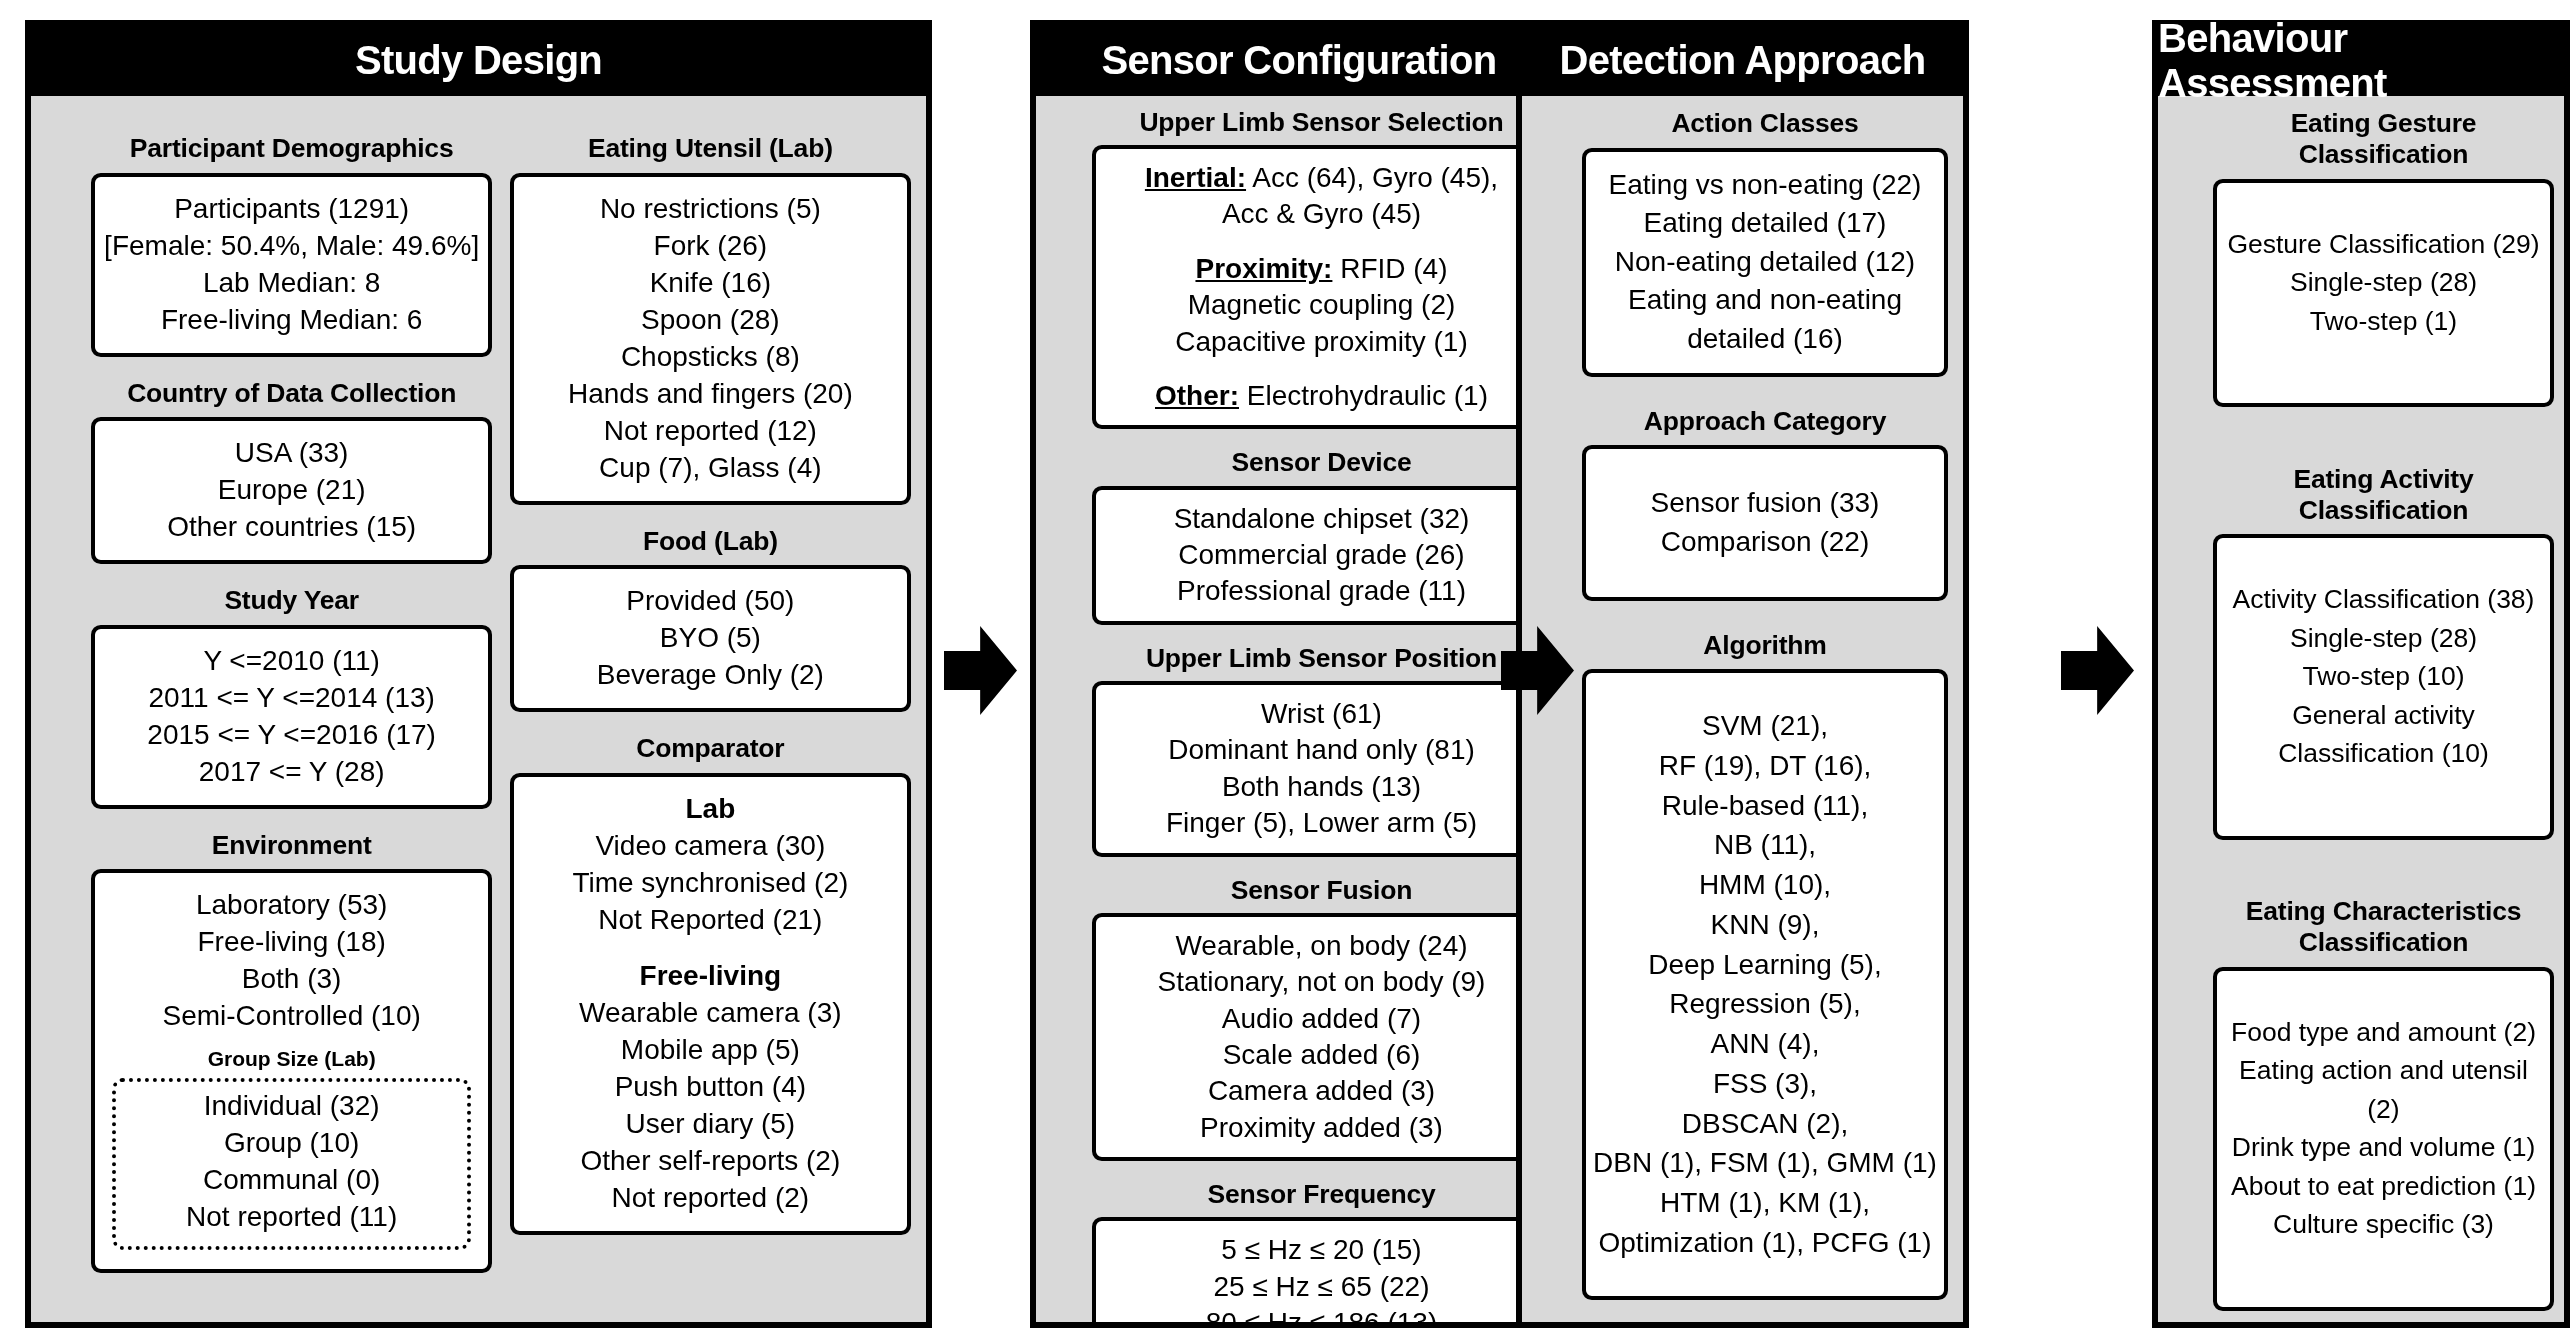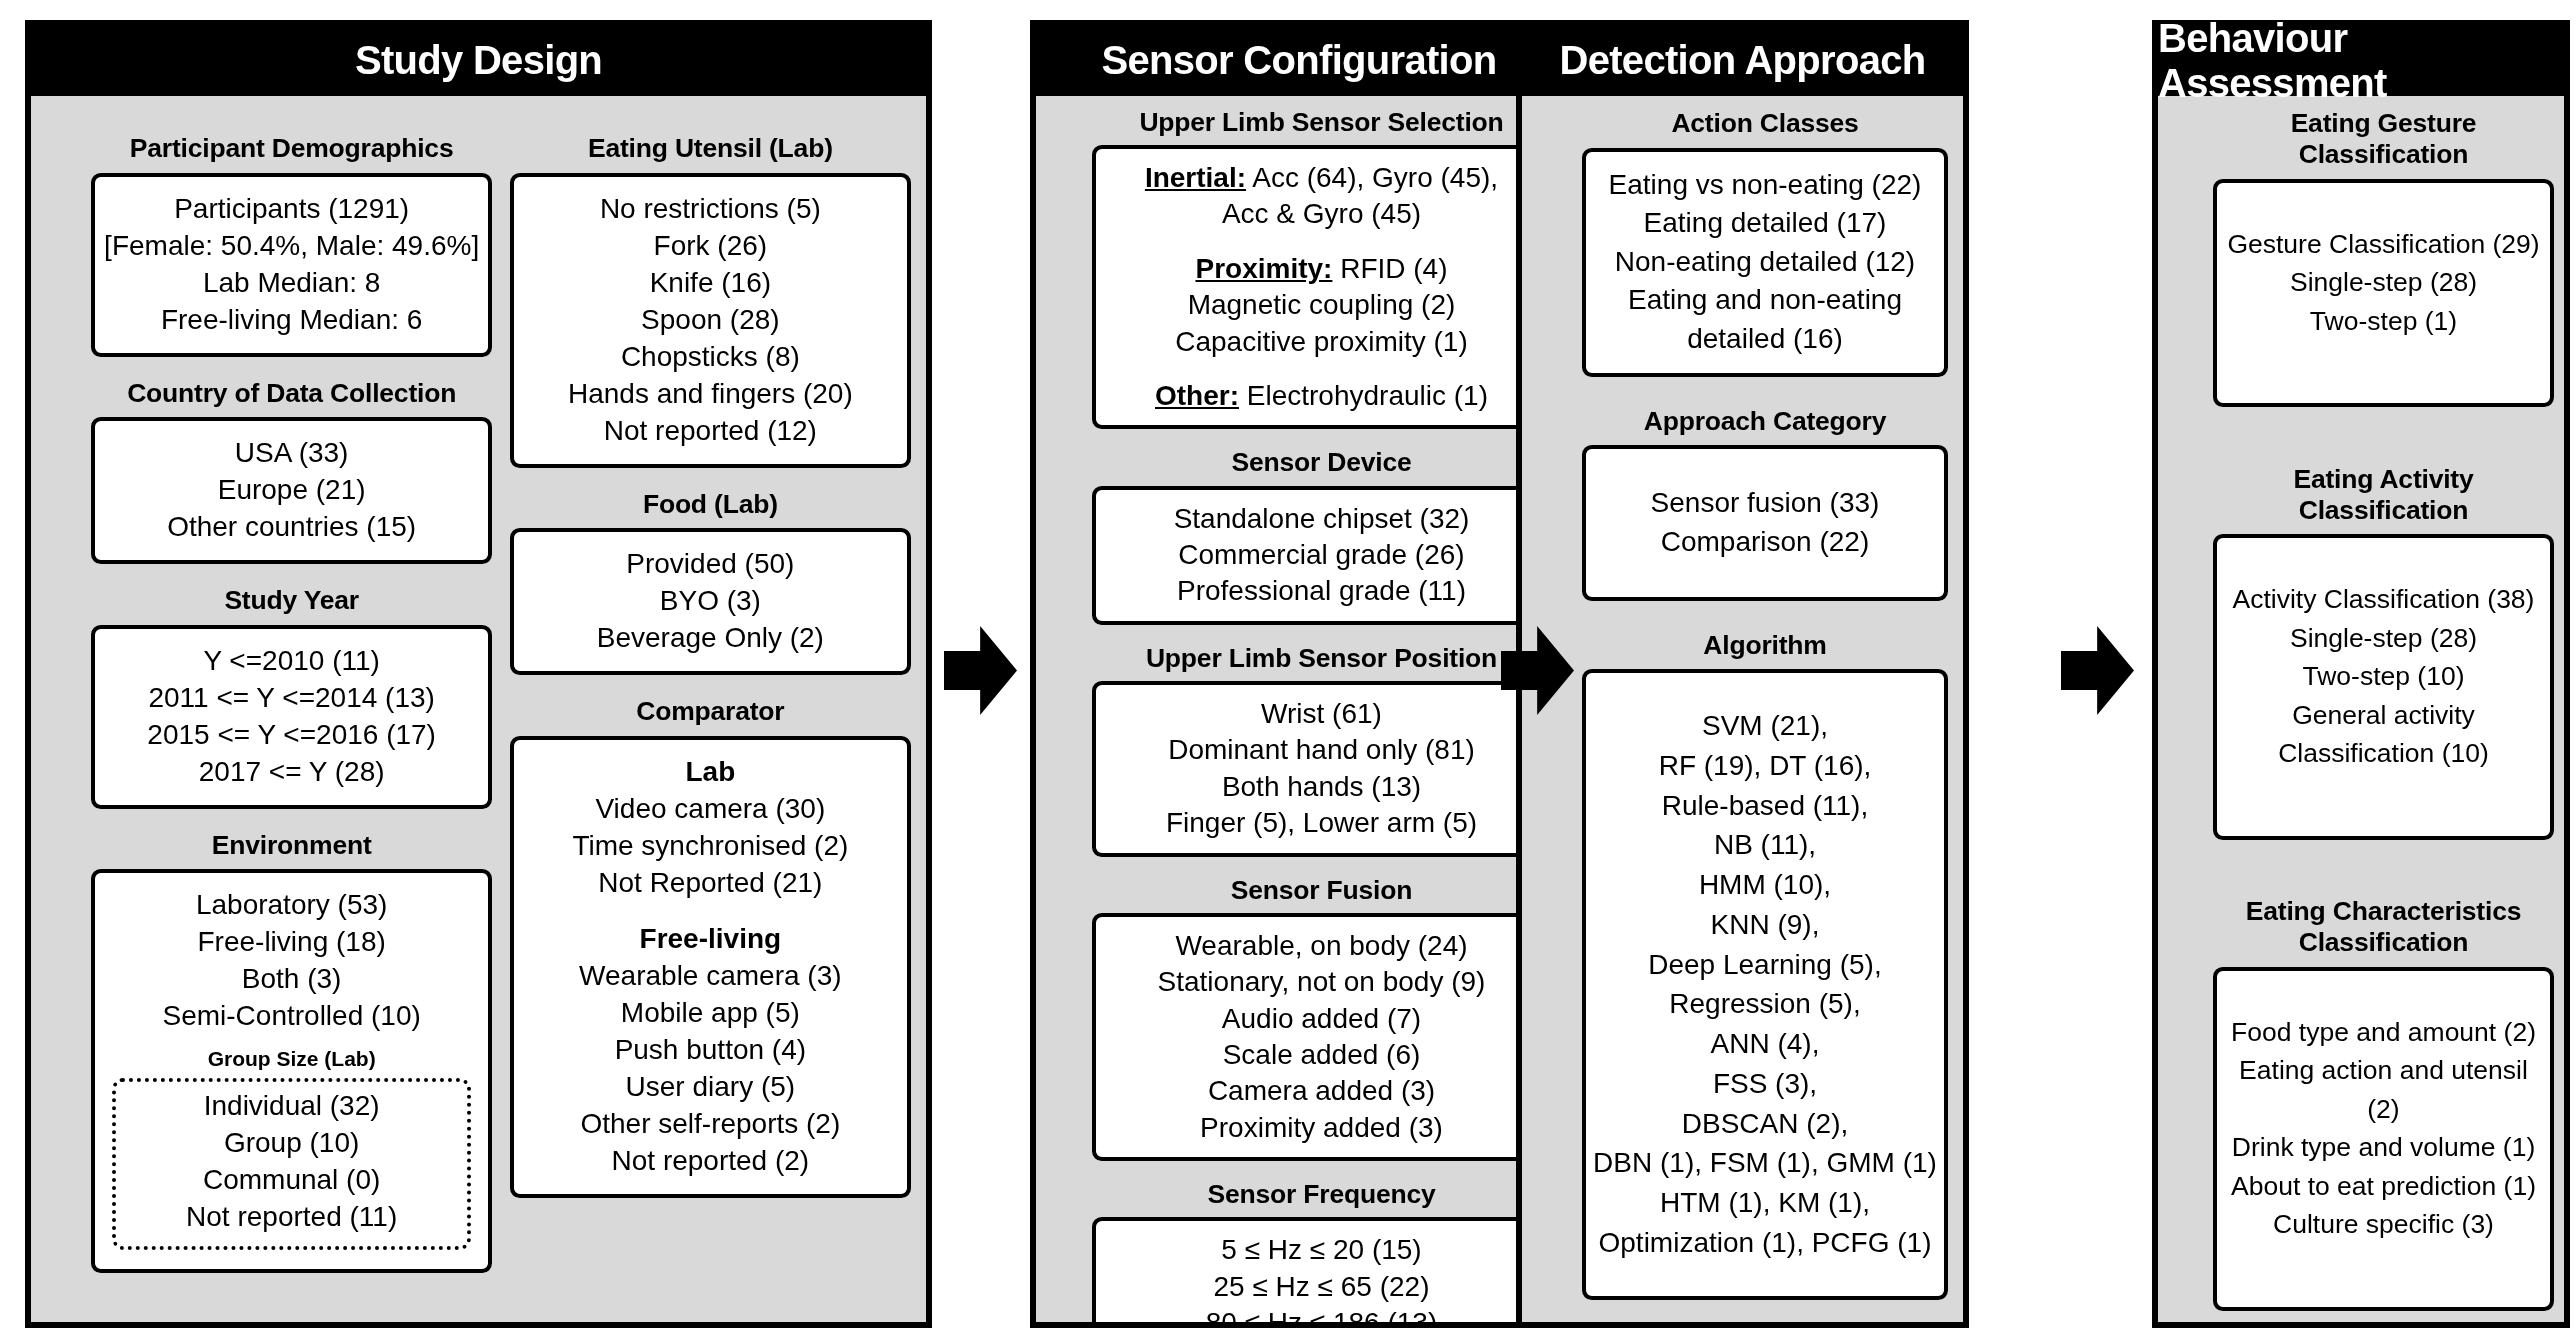--- a/index.html
+++ b/index.html
@@ -136,27 +136,28 @@
           <section class="section">
             <div class="section-title">Eating Utensil (Lab)</div>
             <div class="box">
               <div class="line">No restrictions (5)</div>
               <div class="line">Fork (26)</div>
               <div class="line">Knife (16)</div>
               <div class="line">Spoon (28)</div>
               <div class="line">Chopsticks (8)</div>
               <div class="line">Hands and fingers (20)</div>
               <div class="line">Not reported (12)</div>
+              <div class="line">Cup (7), Glass (4)</div>
             </div>
           </section>
           <section class="section">
             <div class="section-title">Food (Lab)</div>
             <div class="box">
               <div class="line">Provided (50)</div>
-              <div class="line">BYO (3)</div>
+              <div class="line">BYO (5)</div>
               <div class="line">Beverage Only (2)</div>
             </div>
           </section>
           <section class="section">
             <div class="section-title">Comparator</div>
             <div class="box">
               <div class="heading">Lab</div>
               <div class="line">Video camera (30)</div>
               <div class="line">Time synchronised (2)</div>
               <div class="line">Not Reported (21)</div>

